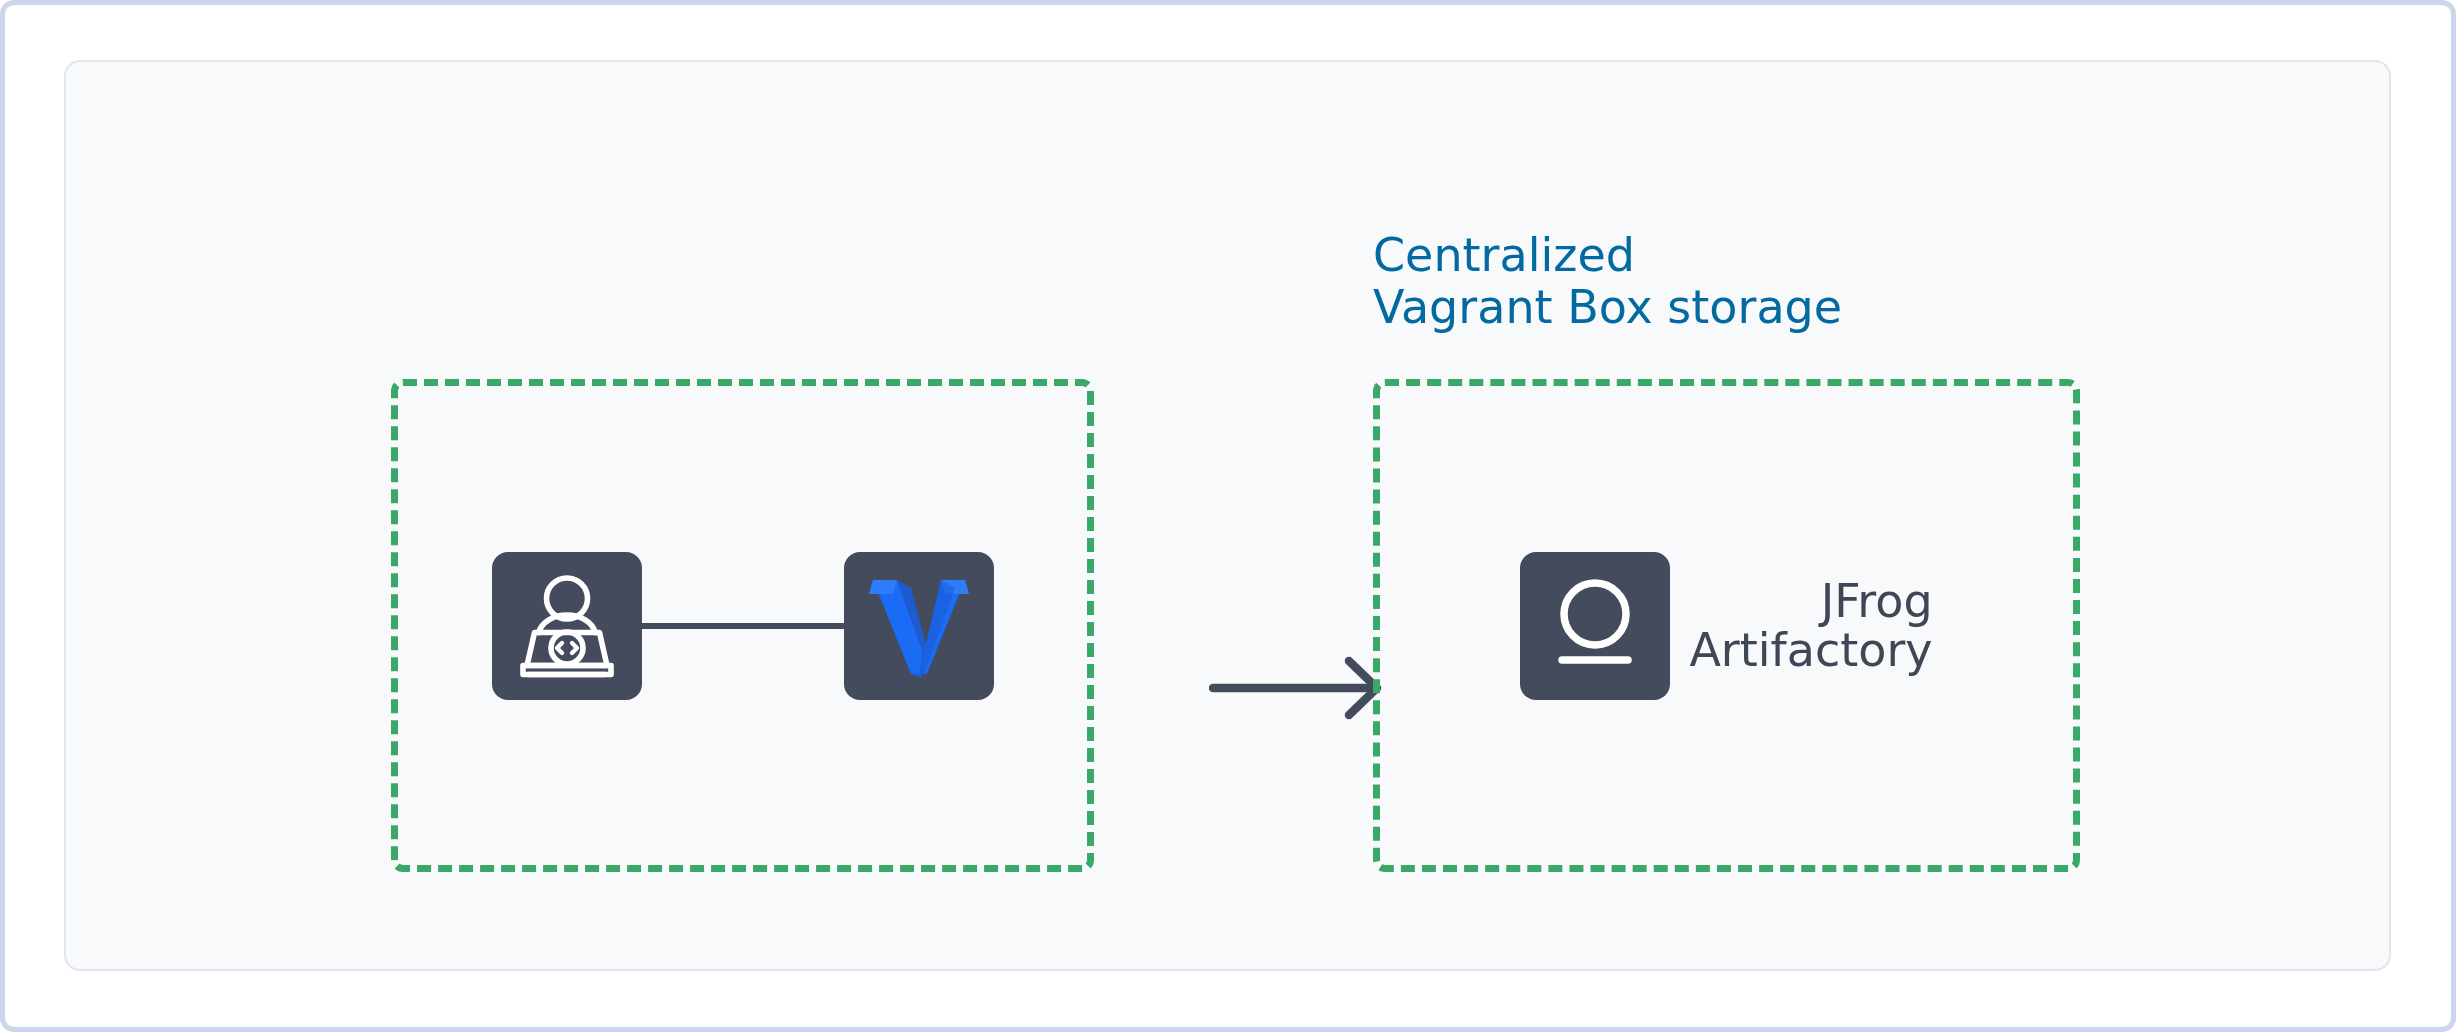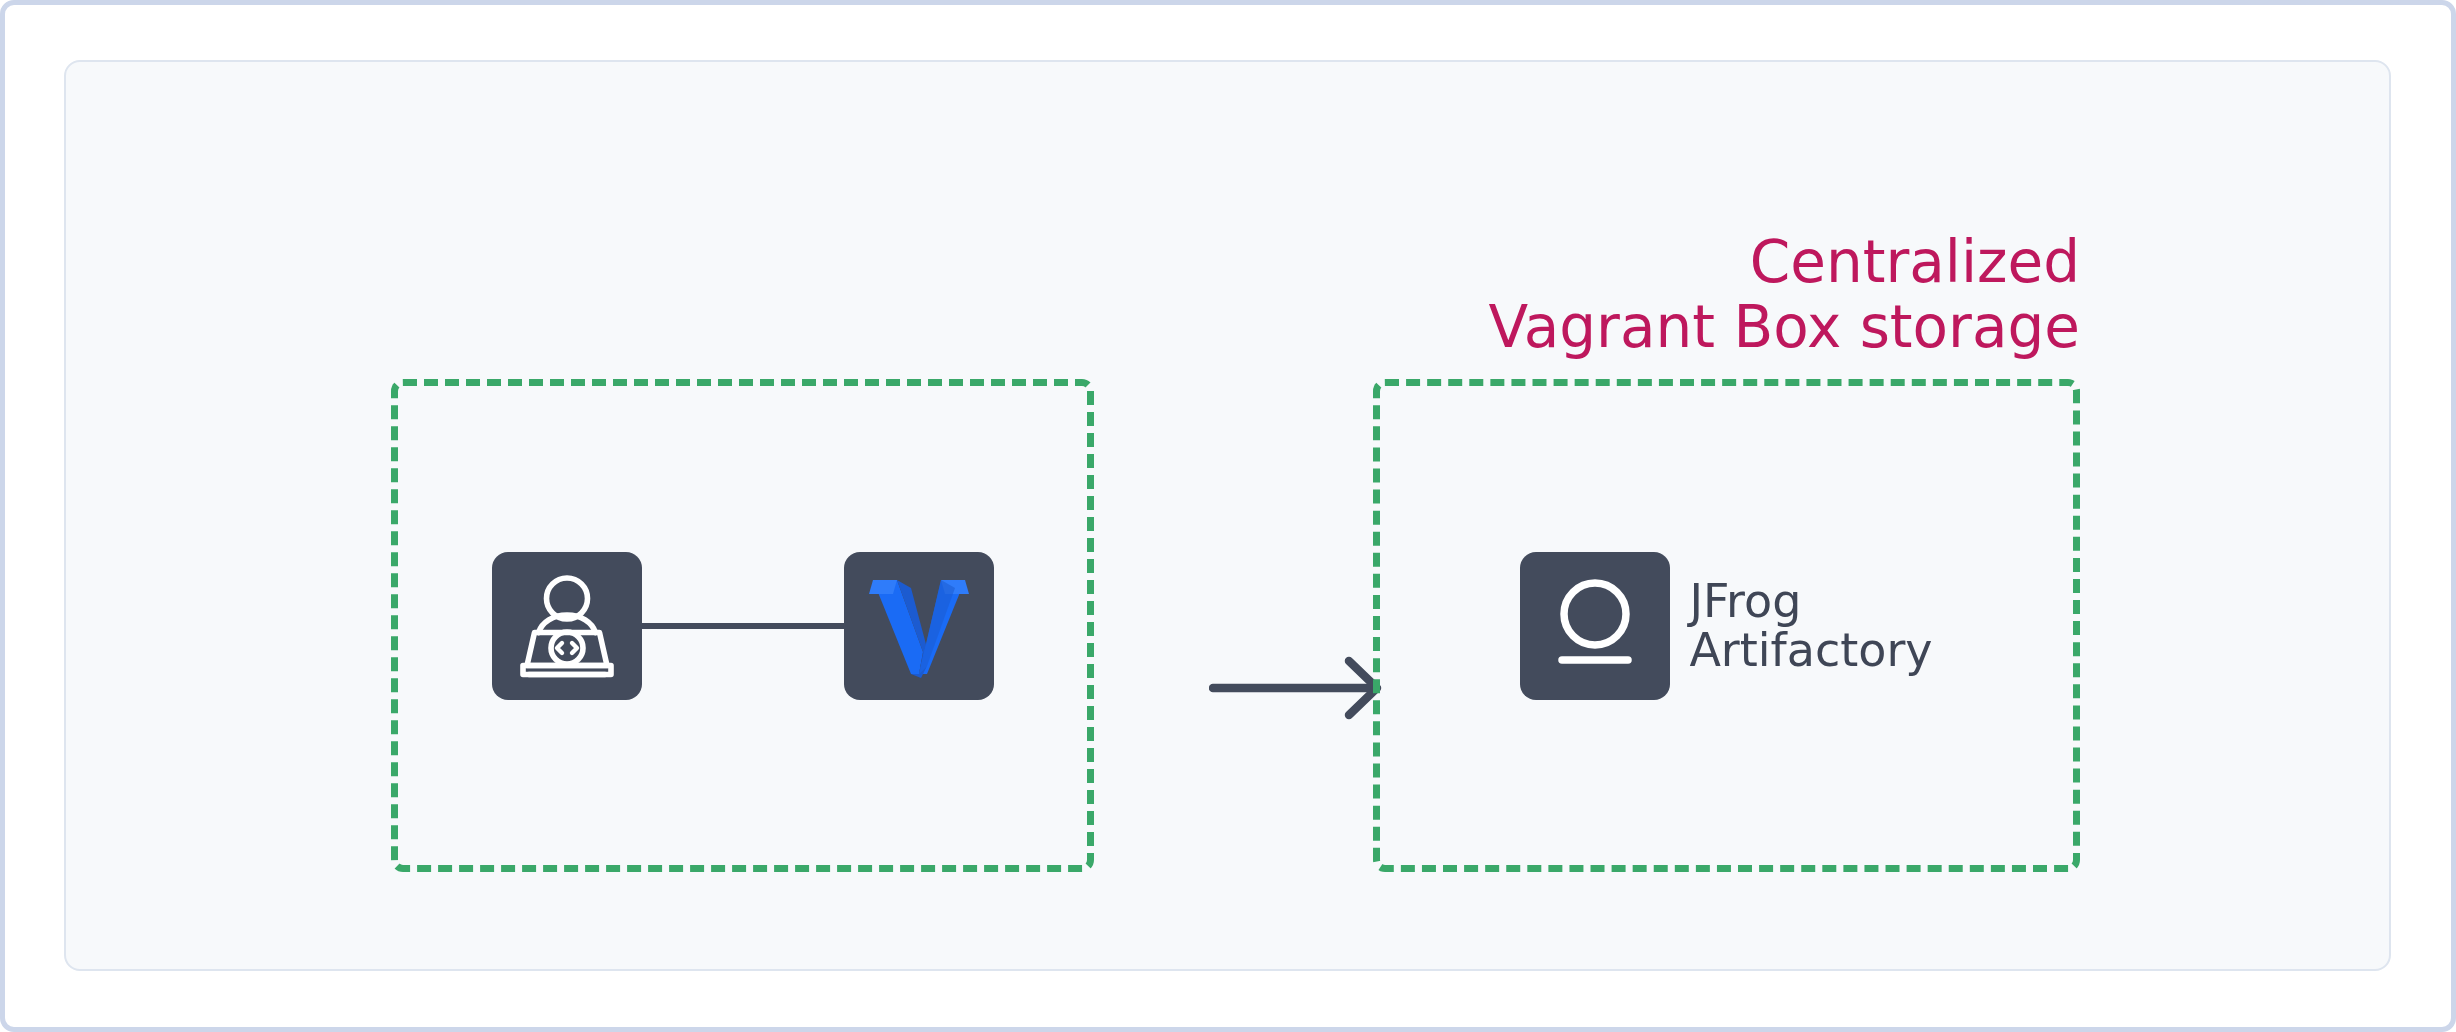--- a/index.html
+++ b/index.html
@@ -32,23 +32,23 @@
     width: 2327px;
     height: 911px;
     background: #f7f9fb;
     border: 2px solid #dee5ef;
     border-radius: 16px;
   }
 
   
   .group-title {
     position: absolute;
-    text-align: right;
-    color: #be185d;
-    font-size: 58px;
+    text-align: left;
+    color: #0369a1;
+    font-size: 46px;
     line-height: 1.12;
     font-weight: 400;
     font-family: "DejaVu Sans", "Liberation Sans", sans-serif;
     white-space: pre-line;
   }
   .title-cli {
     left: 325px;
     top: 245px;
     width: 703px;
   }
@@ -116,20 +116,21 @@
     top: 593px;
     width: 180px;
     height: 66px;
   }
 
   
   .jfrog-node {
     display: flex;
     align-items: center;
     gap: 19px;
+    text-align: right;
   }
   .jfrog-label {
     color: #3f4656;
     font-size: 46px;
     line-height: 1.05;
     white-space: pre-line;
     font-family: "DejaVu Sans", "Liberation Sans", sans-serif;
   }
 </style>
 </head>

